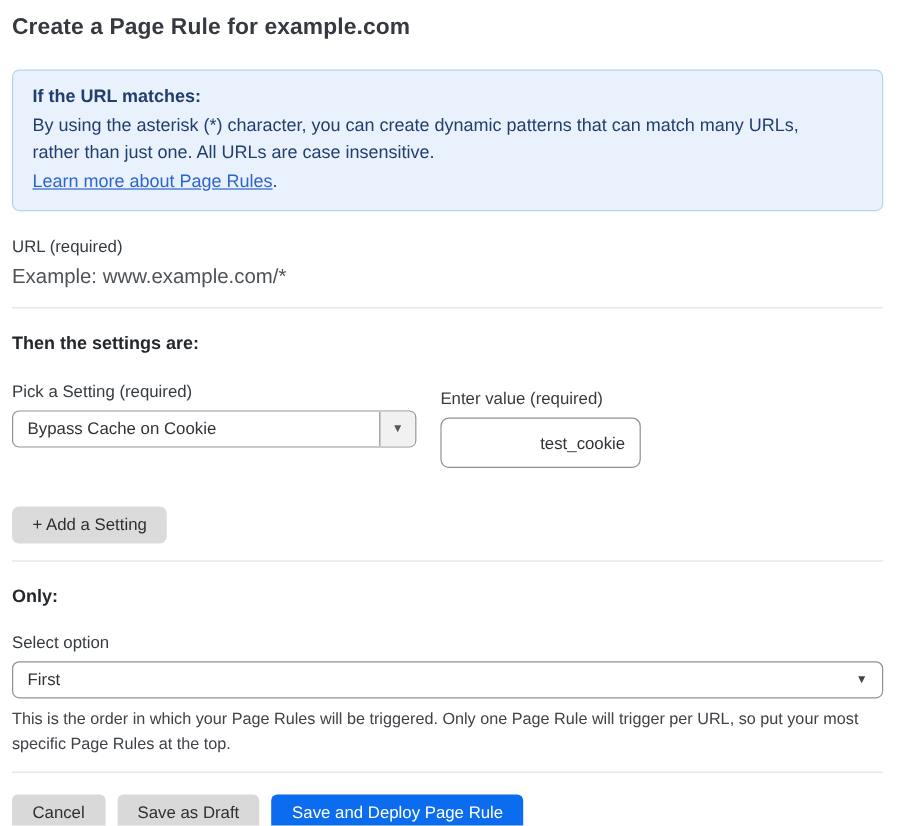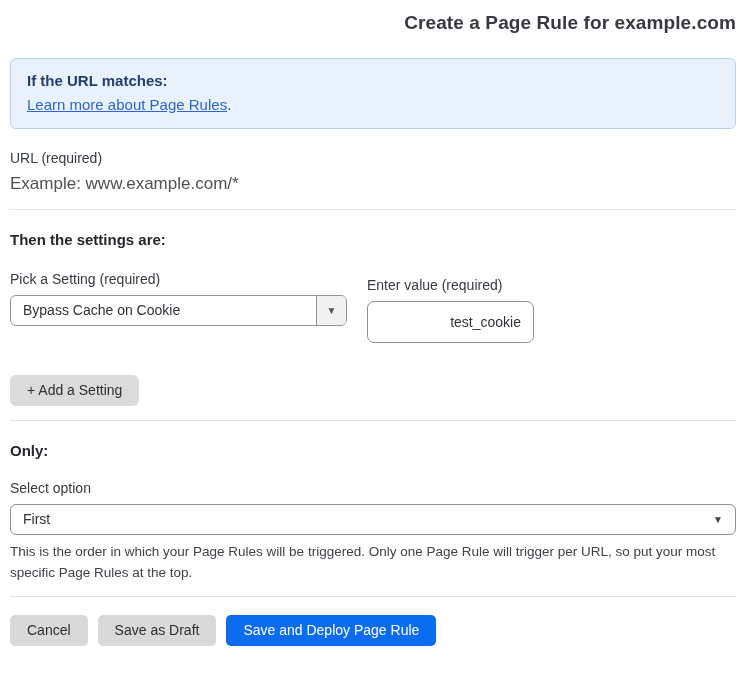--- a/index.html
+++ b/index.html
@@ -8,21 +8,21 @@
     width: 750px; height: 688px;
     background: #ffffff;
     font-family: "Liberation Sans", sans-serif;
     color: #363b41;
     overflow: hidden;
   }
   .container { padding: 12px 14px 0 10px; }
 
   .page-title {
     font-size: 19px; font-weight: 700; color: #36393f;
-    margin: 0 0 21px 0; letter-spacing: 0.1px; text-align: right;
+    margin: 0 0 21px 0; letter-spacing: 0.1px;
   }
 
   .info-box {
     background: var(--info_bg, #e9f2fc);
     border: 1px solid var(--info_border, #b3d4f1);
     border-radius: 6px;
     padding: 10px 16px 12px 16px;
     font-size: 15px; line-height: 23.5px;
     color: var(--info_text, #223e6e);
     margin-bottom: 21px;
@@ -108,20 +108,21 @@
 </style>
 </head>
 <body>
 
 <div class="container">
 
   <h1 class="page-title">Create a Page Rule for example.com</h1>
 
   <div class="info-box">
     <div class="info-heading">If the URL matches:</div>
+    <div class="info-body">By using the asterisk (*) character, you can create dynamic patterns that can match many URLs, rather than just one. All URLs are case insensitive.</div>
     <div>
       <a class="info-link">Learn more about Page Rules</a><span>.</span>
     </div>
   </div>
 
   <div class="field-label">URL (required)</div>
   <div class="helper-text">Example: www.example.com/*</div>
 
   <hr class="divider divider-1">
 

